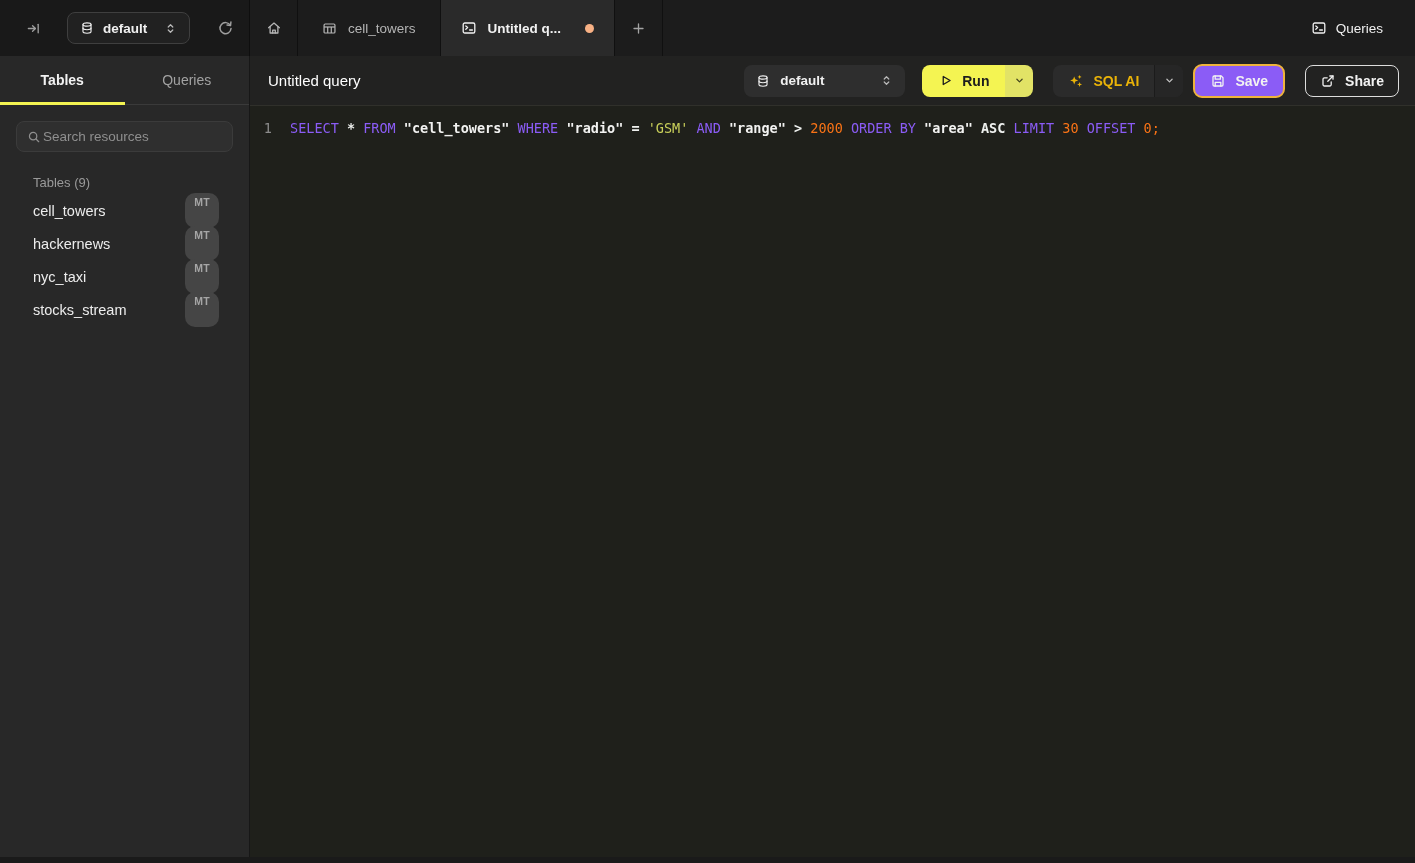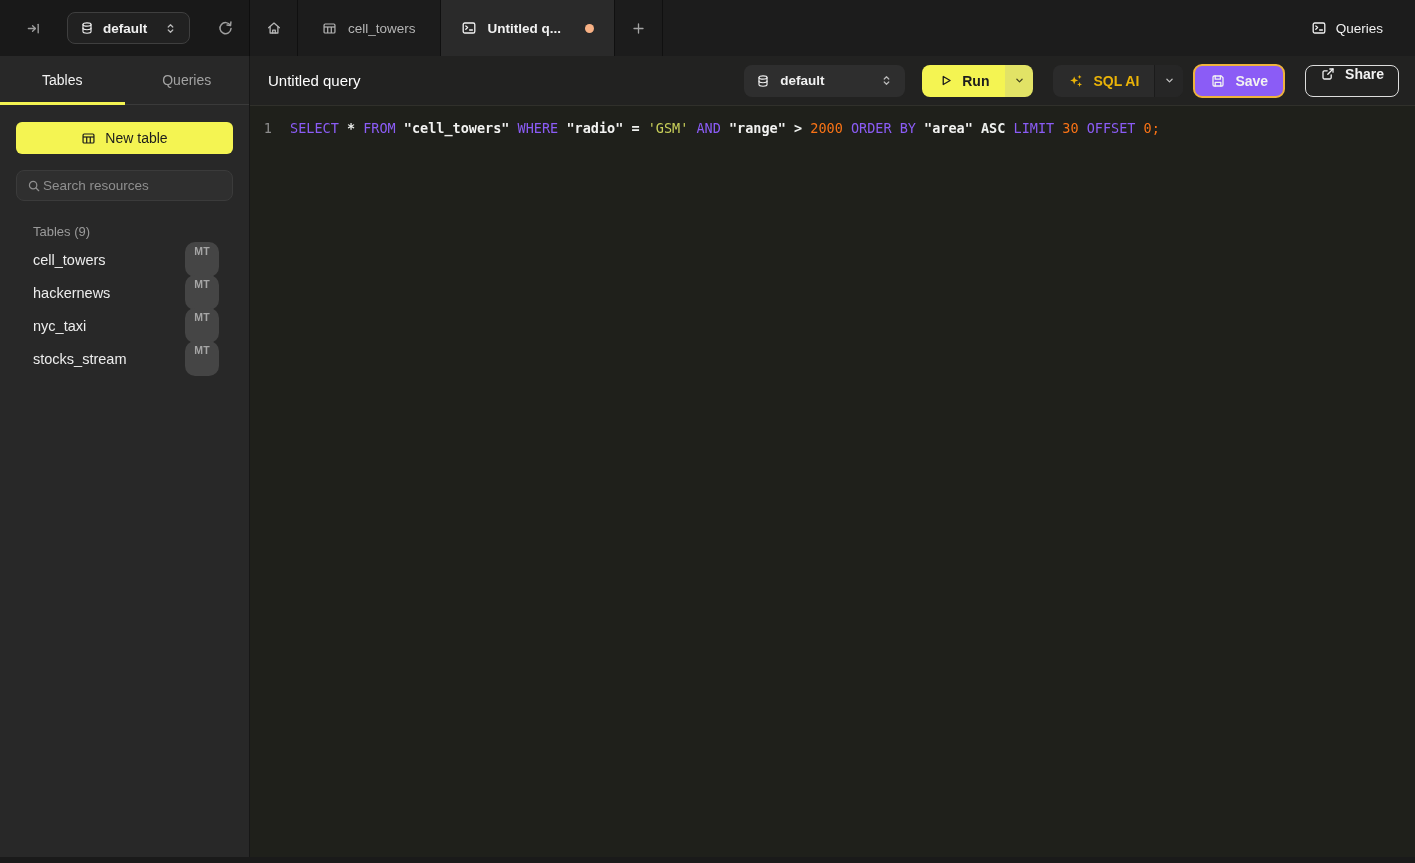--- a/index.html
+++ b/index.html
@@ -24,21 +24,21 @@
   .tab-add { width:48px; padding:0; color:#a3a3a3; }
   .queries-btn { margin-left:auto; margin-right:26px; display:flex; align-items:center; gap:9px; background:none; border:none; color:#f0f0f0; font-size:13.5px; font-weight:500; font-family:inherit; cursor:pointer; }
 
   
   .body { display:flex; height:807px; align-items:stretch; }
 
   
   .sidebar { width:250px; flex:0 0 250px; background:#282828; border-right:1px solid #171717; display:flex; flex-direction:column; }
   .sidebar-tabs { height:49px; display:flex; border-bottom:1px solid #3a3a3a; }
   .s-tab { flex:1; position:relative; display:flex; align-items:center; justify-content:center; background:none; border:none; color:#a2a2a2; font-size:14px; font-family:inherit; cursor:pointer; }
-  .s-tab.active { color:#f2f2f2; font-weight:400; }
+  .s-tab.active { color:#f2f2f2; font-weight:700; }
   .s-tab.active::after { content:""; position:absolute; left:0; right:0; bottom:-1px; height:3px; background:#f4f452; }
   .new-table-btn { margin:17px 16px 0; height:32px; border:none; border-radius:6px; background:#f4f452; color:#1c1c1c; font-size:14px; font-weight:500; font-family:inherit; display:flex; align-items:center; justify-content:center; gap:9px; cursor:pointer; }
   .search-box { margin:16px 16px 0; height:31px; background:#2f2f2f; border:1px solid #3b3b3b; border-radius:8px; display:flex; align-items:center; padding:0 10px; color:#8f8f8f; }
   .search-box input { flex:1; background:transparent; border:none; outline:none; color:#e9e9e9; font-size:13.5px; font-family:inherit; min-width:0; }
   .search-box input::placeholder { color:#8f8f8f; }
   .section-label { margin:23px 30px 4px 33px; color:#9a9a9a; font-size:13px; }
   .table-list { display:flex; flex-direction:column; }
   .table-row { height:33px; display:flex; align-items:center; justify-content:space-between; padding:0 30px 0 33px; background:none; border:none; font-family:inherit; cursor:pointer; }
   .table-row .t-name { color:#ededed; font-size:14.5px; font-weight:500; }
   .badge { background:#454545; color:#a6a6a6; font-size:10.5px; font-weight:700; letter-spacing:.3px; padding:4px 9px 20px; border-radius:10px; line-height:1; }
@@ -51,21 +51,21 @@
   .db-select-filled { height:32px; width:161px; background:#2e2e2e; border:none; border-radius:8px; color:#f0f0f0; font-size:13.5px; font-weight:600; font-family:inherit; display:flex; align-items:center; padding:0 12px; cursor:pointer; }
   .db-select-filled .lbl { margin-left:10px; }
   .db-select-filled .updown { margin-left:auto; color:#b9b9b9; display:flex; }
   .run-group { display:flex; height:32px; margin-left:17px; border-radius:8px; overflow:hidden; }
   .run-main { display:flex; align-items:center; gap:9px; padding:0 16px; background:#f4f452; border:none; color:#1d1d1d; font-size:14px; font-weight:600; font-family:inherit; cursor:pointer; }
   .run-caret { width:28px; background:#e2e366; border:none; color:#45461f; display:flex; align-items:center; justify-content:center; cursor:pointer; }
   .ai-group { display:flex; height:32px; margin-left:20px; border-radius:8px; overflow:hidden; background:#2b2b2b; }
   .ai-main { display:flex; align-items:center; gap:9px; padding:0 15px; background:transparent; border:none; color:#eab308; font-size:14px; font-weight:600; font-family:inherit; cursor:pointer; }
   .ai-caret { width:29px; background:#262626; border:none; border-left:1px solid #1b1b1b; color:#c0c0c0; display:flex; align-items:center; justify-content:center; cursor:pointer; }
   .save-btn { height:34px; margin-left:10px; display:flex; align-items:center; gap:9px; padding:0 15px; background:#8b5cf6; border:2px solid #eeb33c; border-radius:9px; color:#f2f2f2; font-size:14px; font-weight:600; font-family:inherit; cursor:pointer; }
-  .share-btn { height:32px; margin-left:20px; display:flex; gap:9px; padding:0 14px; background:transparent; border:1px solid #dddddd; border-radius:8px; color:#f2f2f2; font-size:14px; font-weight:600; font-family:inherit; cursor:pointer; }
+  .share-btn { height:32px; margin-left:20px; display:flex; align-items:center; gap:9px; padding:0 14px; background:transparent; border:1px solid #dddddd; border-radius:8px; color:#f2f2f2; font-size:14px; font-weight:600; font-family:inherit; cursor:pointer; }
 
   
   .editor { flex:1; padding-top:12px; cursor:text; }
   .code-line { display:flex; font-family:"DejaVu Sans Mono", monospace; font-size:13.5px; line-height:20px; white-space:pre; }
   .gutter { width:22px; text-align:right; color:#8c8c8c; flex:0 0 22px; }
   .code-content { margin-left:18px; }
   .tk-kw  { color:#8b5cf6; }
   .tk-id  { color:#f2f2f1; font-weight:bold; }
   .tk-op  { color:#eef0ee; font-weight:bold; }
   .tk-str { color:#c9d05a; }
@@ -170,31 +170,20 @@
     </div>
   </header>
 
   <div class="body">
 
     <aside class="sidebar">
       <div class="sidebar-tabs">
         <button class="s-tab active">Tables</button>
         <button class="s-tab">Queries</button>
       </div>
-      <button class="new-table-btn">
-        <span>
-          <svg width="15" height="15" viewBox="0 0 16 16" fill="none" stroke="currentColor" stroke-width="1.3" stroke-linejoin="round">
-              <rect x="2.2" y="3.2" width="11.6" height="9.6" rx="1.2"></rect>
-              <path d="M2.2 6.4h11.6"></path>
-              <path d="M6.1 6.4v6.4"></path>
-              <path d="M9.9 6.4v6.4"></path>
-            </svg>
-        </span>
-        <span>New table</span>
-      </button>
       <div class="search-box">
         <span>
           <svg width="14" height="14" viewBox="0 0 16 16" fill="none" stroke="currentColor" stroke-width="1.4" stroke-linecap="round">
               <circle cx="7" cy="7" r="4.2"></circle>
               <path d="M10.3 10.3 13.4 13.4"></path>
             </svg>
         </span>
         <input type="text" placeholder="Search resources" style="">
       </div>
       <div class="section-label">Tables (9)</div>

